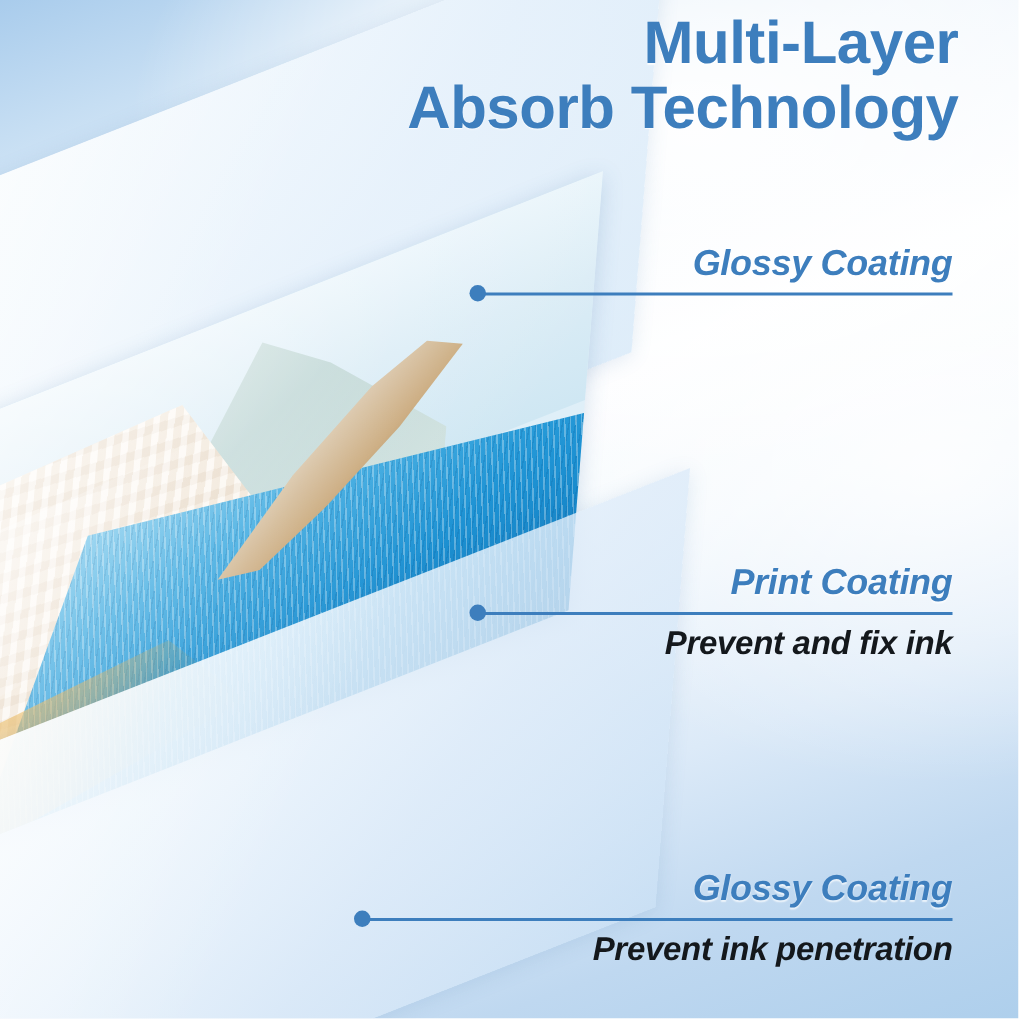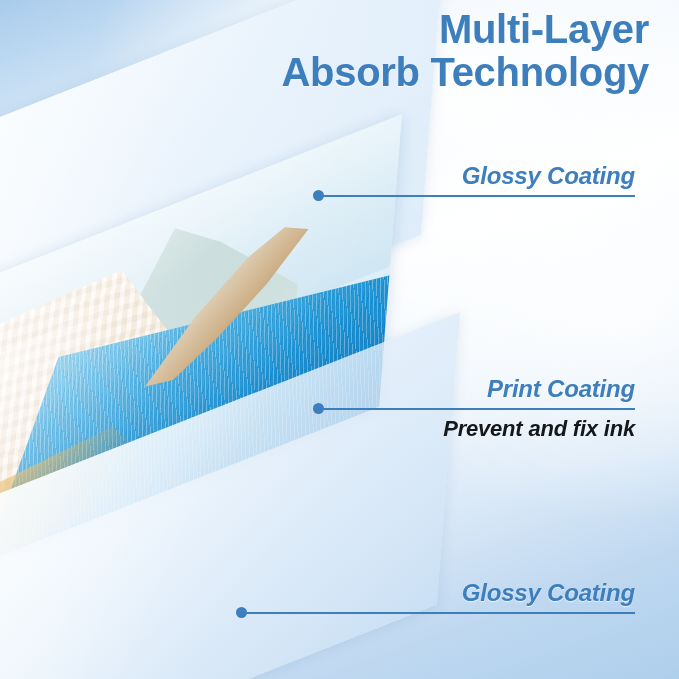--- a/index.html
+++ b/index.html
@@ -124,21 +124,21 @@
     box-shadow:0 2px 14px rgba(80,130,180,.16);
   }
   #sheet-bottom .face::after{
     content:"";position:absolute;inset:0;
     background:linear-gradient(115deg,rgba(255,255,255,.52) 0%,rgba(255,255,255,0) 50%);
   }
 
   
   #title{
     position:absolute;left:0;top:8px;width:679px;
-    text-align:right;padding-right:30px;box-sizing:border-box;
+    text-align:right;padding-right:40px;box-sizing:border-box;
     line-height:1.08;
   }
   #title .tl{
     display:block;
     font-size:40px;font-weight:bold;letter-spacing:-.3px;
     color:#3d7ebd;
     text-shadow:0 1px 1px rgba(255,255,255,.85);
   }
 
   
@@ -223,15 +223,16 @@
     </div>
     <div class="co-sub">Prevent and fix ink</div>
   </div>
 
   <div class="callout" id="callout-2">
     <div class="co-head">Glossy Coating</div>
     <div class="co-rule">
       <span class="dot"></span>
       <span class="ln"></span>
     </div>
+    <div class="co-sub">Prevent ink penetration</div>
   </div>
 
 </div>
 
 </body></html>

